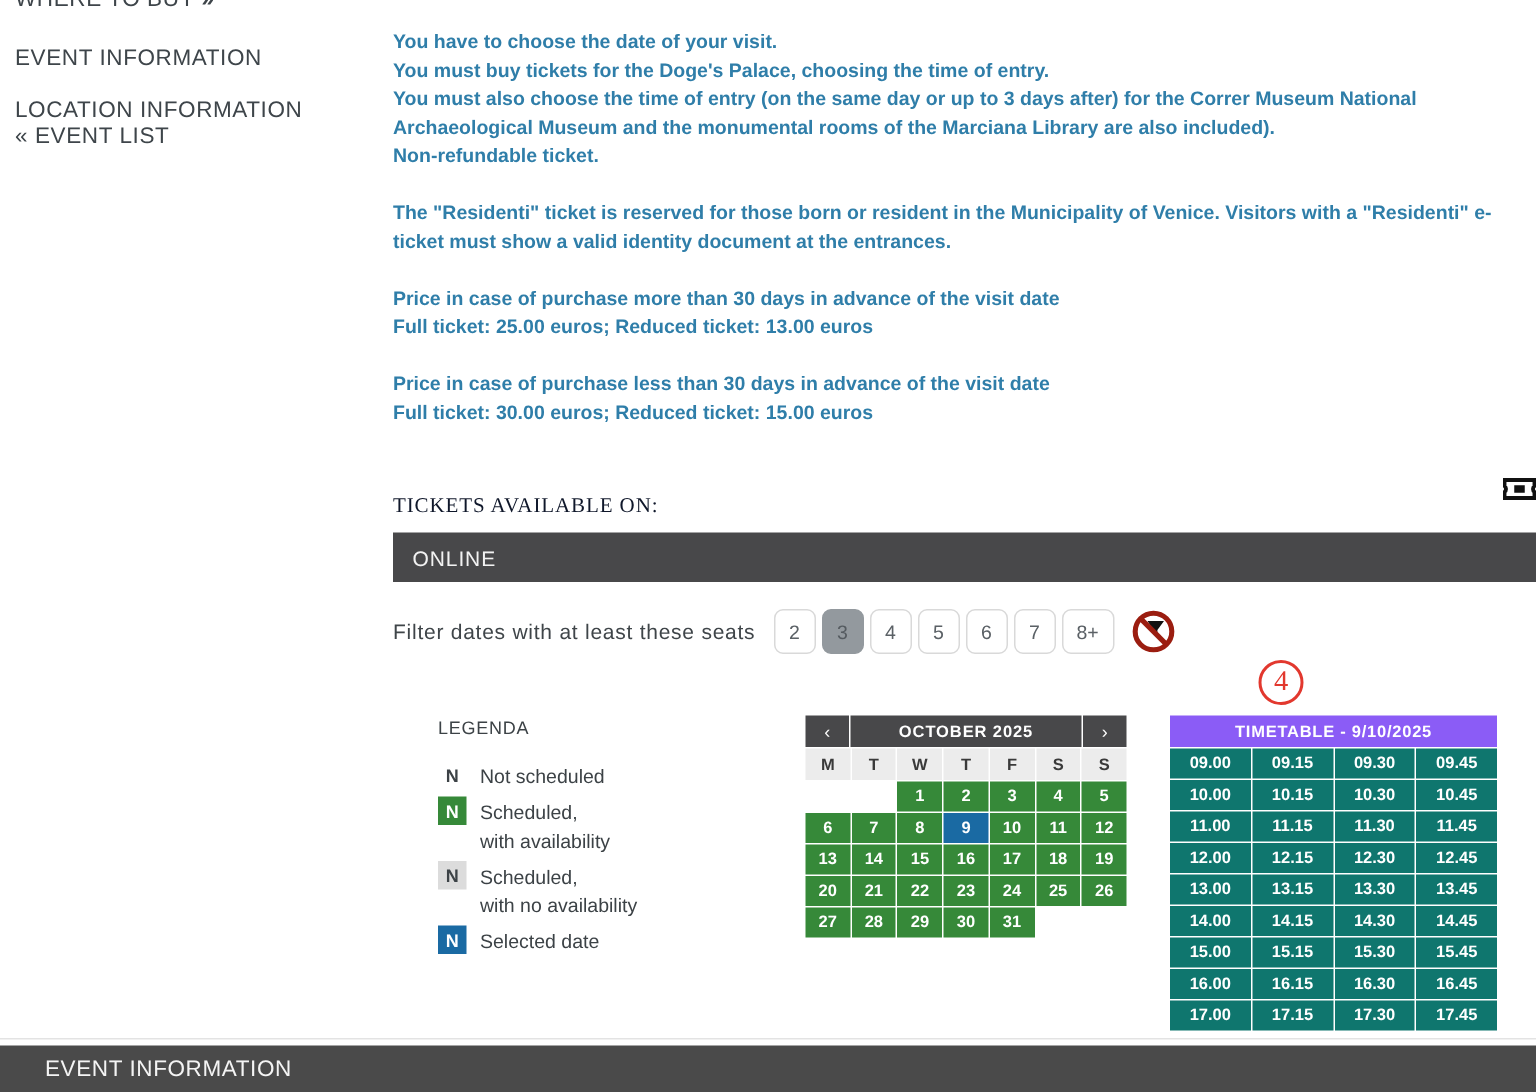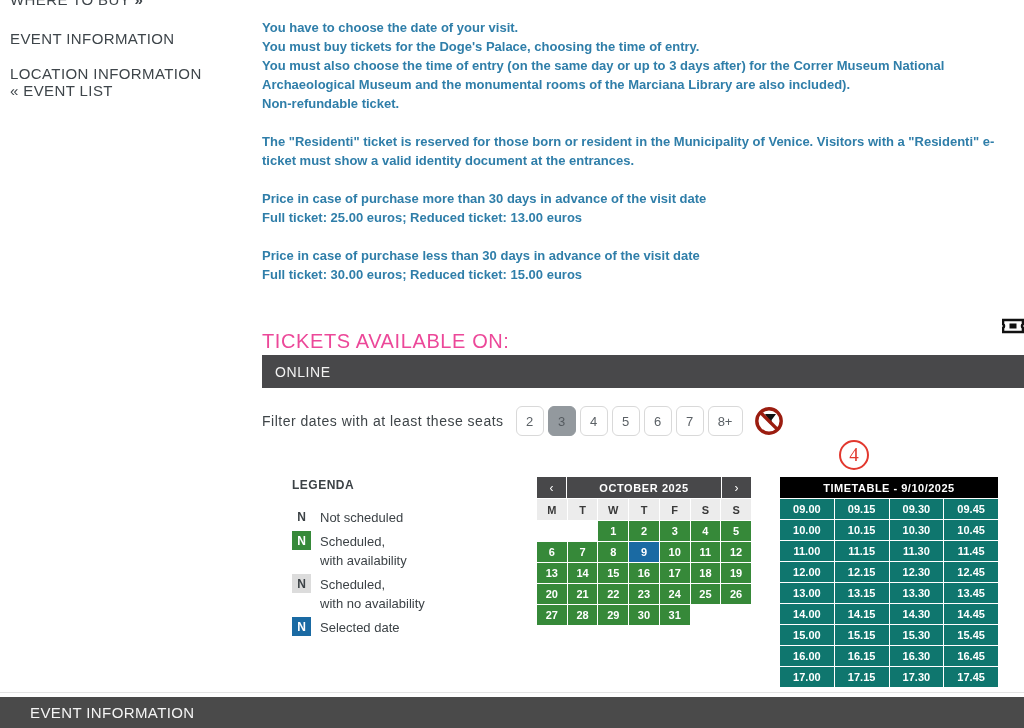--- a/index.html
+++ b/index.html
@@ -15,41 +15,41 @@
   .side-item:nth-child(2) { margin-bottom: 18px; }
   .side-item:nth-child(3) { }
 
   
   .main { position: absolute; left: 262px; top: 0; width: 762px; height: 697px; }
 
   .info-text { position: absolute; left: 0; top: 18px; width: 756px;
     color: #2f7ea9; font-weight: bold; font-size: 13px; line-height: 19px; }
   .info-text .para { margin-bottom: 19px; }
 
-  .tickets-title { position: absolute; left: 0; top: 330px; color: #ec4899;
-    font-size: 20px; letter-spacing: .6px; }
+  .tickets-title { position: absolute; left: 0; top: 330px; color: #0f172a;
+    font-size: 14px; letter-spacing: .6px; font-family: Liberation Serif, serif; }
   .ticket-icon { position: absolute; left: 740px; top: 317px; width: 22px; height: 18px; }
 
   .online-bar { position: absolute; left: 0; top: 355px; width: 762px; height: 33px;
     background: #48484a; color: #f2f2f2; font-size: 14px; letter-spacing: .6px;
     display: flex; align-items: center; padding-left: 13px; cursor: pointer; }
 
   
   .filter-row { position: absolute; left: 0; top: 405px; height: 32px; display: flex; align-items: center; }
   .filter-label { color: #3f4549; font-size: 14px; letter-spacing: .5px; margin-right: 12px; }
   .seat-btn { width: 28px; height: 30px; margin-right: 4px; border: 1px solid #d9d9d9; border-radius: 6px;
     background: #fff; color: #5b6166; font-size: 13px; display: flex; align-items: center; justify-content: center;
     cursor: pointer; }
   .seat-btn.wide { width: 35px; }
   .seat-btn.selected { background: #93999e; border-color: #93999e; color: #555b60; }
   .no-filter { width: 32px; height: 32px; margin-left: 6px; cursor: pointer; }
 
   
   .legend { position: absolute; left: 30px; top: 478px; width: 200px; color: #3c4246; }
-  .legend-title { font-size: 12px; letter-spacing: .5px; margin-bottom: 15px; font-weight: bold; }
+  .legend-title { font-size: 12px; letter-spacing: .5px; margin-bottom: 15px; }
   .legend-row { display: flex; margin-bottom: 4px; }
   .swatch { width: 19px; height: 19px; flex: 0 0 19px; margin-right: 9px;
     display: flex; align-items: center; justify-content: center;
     font-size: 12px; font-weight: bold; }
   .swatch.none { background: #fff; color: #3c4246; }
   .swatch.avail { background: #368939; color: #fff; }
   .swatch.noavail { background: #dcdcdc; color: #3c4246; }
   .swatch.selected { background: #1a6aa3; color: #fff; }
   .legend-text { font-size: 13px; line-height: 19px; padding-top: 1px; }
 
@@ -69,21 +69,21 @@
   .day-cell.empty { background: #fff; }
 
   
   .annotation { position: absolute; left: 577px; top: 440px; width: 30px; height: 30px;
     border: 2px solid #e2382e; border-radius: 50%; color: #e2382e;
     display: flex; align-items: center; justify-content: center;
     font-size: 19px; font-family: "Liberation Serif", serif; }
 
   
   .timetable { position: absolute; left: 518px; top: 477px; width: 218px; }
-  .tt-header { height: 21px; background: #000000; color: #fff; font-size: 11px; font-weight: bold;
+  .tt-header { height: 21px; background: #8b5cf6; color: #fff; font-size: 11px; font-weight: bold;
     letter-spacing: .5px; display: flex; align-items: center; justify-content: center; margin-bottom: 1px; }
   .tt-row { display: grid; grid-template-columns: repeat(4, 1fr); gap: 1px; height: 20px; margin-bottom: 1px; }
   .tt-cell { background: #0f766e; color: #fff; font-size: 11px; font-weight: bold;
     display: flex; align-items: center; justify-content: center; cursor: pointer; }
 
   
   .divider { position: absolute; left: 0; top: 692px; width: 1024px; height: 1px; background: #e3e3e3; }
   .footer-bar { position: absolute; left: 0; top: 697px; width: 1024px; height: 31px;
     background: #4a4a4a; color: #f4f4f4; font-size: 15px; letter-spacing: .4px;
     display: flex; align-items: center; padding-left: 30px; cursor: pointer; }

